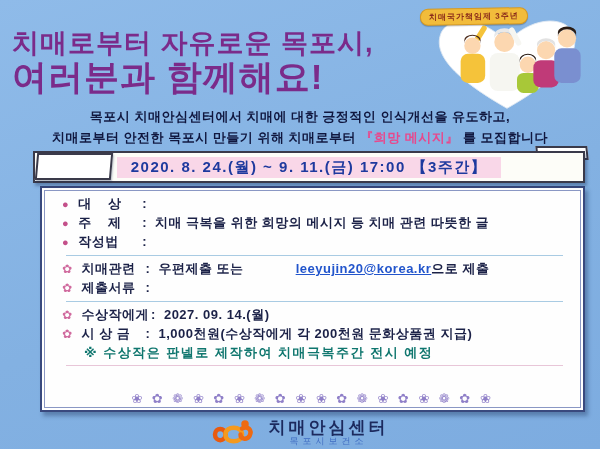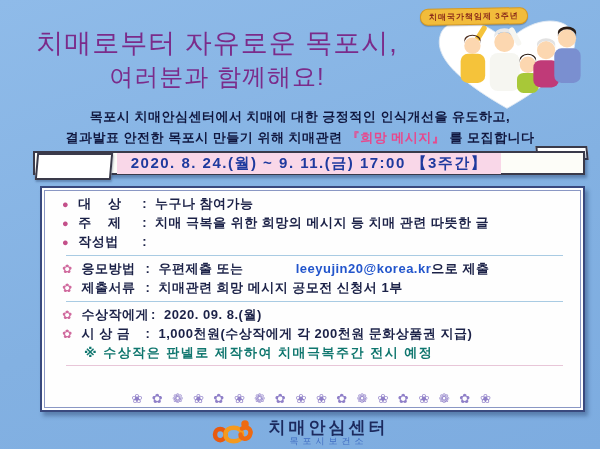--- a/index.html
+++ b/index.html
@@ -7,46 +7,46 @@
     width:600px; height:449px;
     font-family:"Liberation Sans","DejaVu Sans",sans-serif;
     background:#86b4e4;
     overflow:hidden;
   }
   .poster { position:relative; width:600px; height:449px; background:linear-gradient(160deg,#8fbbe9 0%,#83b1e2 55%,#7dace0 100%); }
 
   
   .title-block {
     position:absolute; left:12px; top:26px; width:410px;
-    text-align:center; color:#7b2b8a; font-weight:400;
+    text-align:left; color:#7b2b8a; font-weight:700;
     line-height:34px; letter-spacing:1px;
   }
   .title-block .t1 { font-size:27px; }
-  .title-block .t2 { font-size:24px; }
+  .title-block .t2 { font-size:35px; }
 
   .heart-wrap { position:absolute; right:4px; top:12px; width:178px; height:100px; }
   .badge {
     position:absolute; right:72px; top:8px; z-index:3;
     background:#f2bc3b; border:1px solid #d89a20; border-radius:8px;
     color:#8a2b1a; font-size:8px; font-weight:bold;
     padding:2px 8px; letter-spacing:1px; transform:rotate(-1deg);
     box-shadow:0 1px 1px rgba(0,0,0,.25);
   }
 
   
   .intro {
     position:absolute; top:106px; left:0; width:100%;
     text-align:center; font-size:13px; font-weight:bold;
     color:#10173f; line-height:21px; letter-spacing:0.5px;
   }
   .intro .hl { color:#e8488c; }
 
   
   .ribbon {
-    position:absolute; left:33px; top:151px; width:552px; height:24px;
+    position:absolute; left:33px; top:151px; width:552px; height:32px;
     background:#fdfdf8; border:2px solid #3a3a4a; box-sizing:border-box;
     display:flex; align-items:center; justify-content:center;
     box-shadow:2px 3px 3px rgba(20,40,80,.35); z-index:2;
   }
   .ribbon-tab-left {
     position:absolute; left:36px; top:153px; width:76px; height:27px;
     background:#fff; border:2px solid #3a3a4a; box-sizing:border-box;
     transform:skewX(-5deg); z-index:3; box-shadow:1px 2px 2px rgba(20,40,80,.3);
   }
   .ribbon-tab-right {
@@ -72,21 +72,21 @@
     line-height:15px; margin-bottom:3px; letter-spacing:0.5px;
     white-space:nowrap;
   }
   .bullet { margin-right:9px; font-size:11px; }
   .bullet.dot { color:#c4508a; }
   .bullet.flower { color:#d06a9e; font-size:12px; }
   .label { white-space:pre; display:inline-block; min-width:62px; }
   .colon { margin:0 8px 0 2px; }
   .sub { padding-left:22px; }
   .blue { color:#2f6fd6; }
-  .email { color:#2255cc; cursor:pointer;padding-left:48px; }
+  .email { color:#2255cc; text-decoration:underline; cursor:pointer;padding-left:48px; }
   .note-row { color:#0f766e; padding-left:22px; letter-spacing:1.5px; }
   .divider { border:none; border-top:1px solid #a9cbe3; margin:5px 4px 5px 4px; }
   .divider.pinkish { border-top-color:#e8c6d8; }
   .flower-border {
     position:absolute; bottom:2px; left:0; width:100%;
     text-align:center; font-size:13px; color:#8f7fc8;
     letter-spacing:3px; line-height:18px;
   }
 
   
@@ -138,71 +138,69 @@
       <g>
         <circle cx="156" cy="29" r="10" fill="#fcd7b0"></circle>
         <path d="M146 27 a10 8 0 0 1 20 0 l0 -5 a10 6 0 0 0 -20 0 Z" fill="#2a1c14"></path>
         <rect x="142" y="40" width="29" height="38" rx="8" fill="#7a8fd0"></rect>
       </g>
     </svg>
   </div>
 
   <div class="intro">
     <div>목포시 치매안심센터에서 치매에 대한 긍정적인 인식개선을 유도하고,</div>
-    <div><span>결과발표 안전한 목포시 만들기 위해 치매관련 </span><span class="hl">『희망 메시지』</span><span> 를 모집합니다</span></div>
+    <div><span>치매로부터 안전한 목포시 만들기 위해 치매로부터 </span><span class="hl">『희망 메시지』</span><span> 를 모집합니다</span></div>
   </div>
 
   <div class="ribbon-tab-left"></div>
   <div class="ribbon-tab-right"></div>
   <div class="ribbon">
     <span class="date-text">2020. 8. 24.(월) ~ 9. 11.(금) 17:00 【3주간】</span>
   </div>
 
   <div class="content-box">
 
     <div class="row">
       <span class="bullet dot">●</span>
       <span class="label">대    상</span>
       <span class="colon">:</span>
-      <span>누구나 참여가능</span>
     </div>
     <div class="row">
       <span class="bullet dot">●</span>
       <span class="label">주    제</span>
       <span class="colon">:</span>
       <span>치매 극복을 위한 희망의 메시지 등 치매 관련 따뜻한 글</span>
     </div>
     <div class="row">
       <span class="bullet dot">●</span>
       <span class="label">작성법</span>
       <span class="colon">:</span>
     </div>
 
     <hr class="divider">
 
     <div class="row">
       <span class="bullet flower">✿</span>
-      <span class="label">응모방법</span>
+      <span class="label">치매관련</span>
       <span class="colon">:</span>
       <span><span>우편제출 또는 </span><a class="email">leeyujin20@korea.kr</a><span>으로 제출</span></span>
     </div>
     <div class="row">
       <span class="bullet flower">✿</span>
       <span class="label">제출서류</span>
       <span class="colon">:</span>
-      <span>치매관련 희망 메시지 공모전 신청서 1부</span>
     </div>
 
     <hr class="divider">
 
     <div class="row">
       <span class="bullet flower">✿</span>
       <span class="label">수상작에게</span>
       <span class="colon">:</span>
-      <span>2020. 09. 8.(월)</span>
+      <span>2027. 09. 14.(월)</span>
     </div>
     <div class="row">
       <span class="bullet flower">✿</span>
       <span class="label">시 상 금</span>
       <span class="colon">:</span>
       <span>1,000천원(수상작에게 각 200천원 문화상품권 지급)</span>
     </div>
     <div class="row note-row">※ 수상작은 판넬로 제작하여 치매극복주간 전시 예정</div>
 
     <hr class="divider pinkish">

